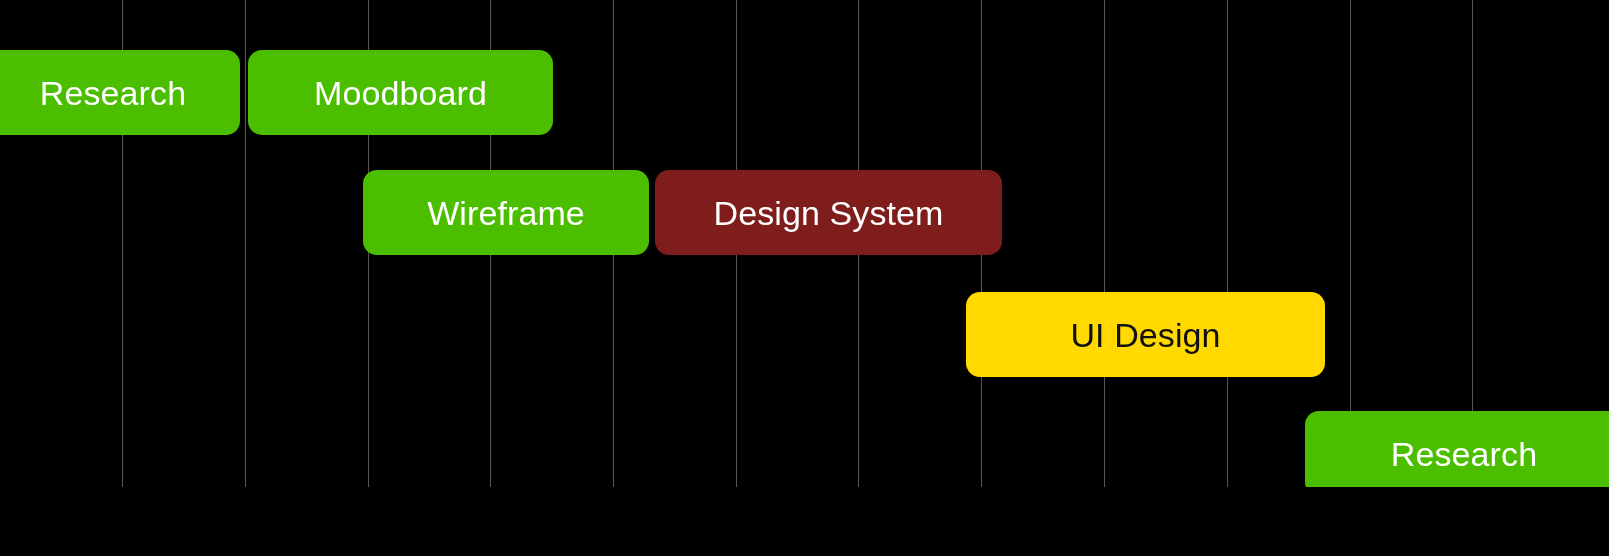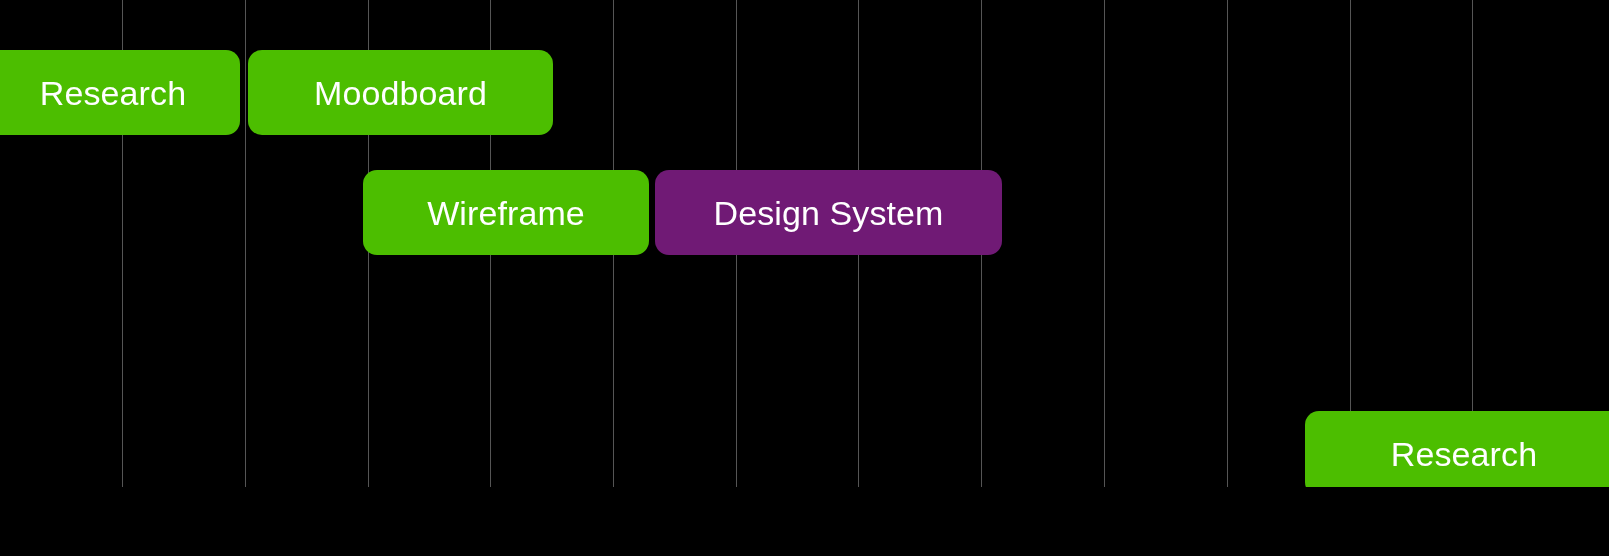--- a/index.html
+++ b/index.html
@@ -72,21 +72,24 @@
   <div class="bars-layer">
       <div class="gantt-bar" style="left: -14px; width: 254px; top: 50px; height: 85px; background: rgb(76, 190, 0);">
         <span class="bar-label" style="color: rgb(255, 255, 255);">Research</span>
       </div>
       <div class="gantt-bar" style="left: 248px; width: 305px; top: 50px; height: 85px; background: rgb(76, 190, 0);">
         <span class="bar-label" style="color: rgb(255, 255, 255);">Moodboard</span>
       </div>
       <div class="gantt-bar" style="left: 363px; width: 286px; top: 170px; height: 85px; background: rgb(76, 190, 0);">
         <span class="bar-label" style="color: rgb(255, 255, 255);">Wireframe</span>
       </div>
-      <div class="gantt-bar" style="left: 655px; width: 347px; top: 170px; height: 85px; background: #701a75;">
+      <div class="gantt-bar" style="left: 655px; width: 347px; top: 170px; height: 85px; background: #7f1d1d;">
         <span class="bar-label" style="color: rgb(255, 255, 255);">Design System</span>
+      </div>
+      <div class="gantt-bar" style="left: 966px; width: 359px; top: 292px; height: 85px; background: rgb(255, 217, 0);">
+        <span class="bar-label" style="color: rgb(17, 17, 17);">UI Design</span>
       </div>
       <div class="gantt-bar" style="left: 1305px; width: 318px; top: 411px; height: 85px; background: rgb(76, 190, 0);">
         <span class="bar-label" style="color: rgb(255, 255, 255);">Research</span>
       </div>
     </div>
 
 </div>
 
 </body></html>

